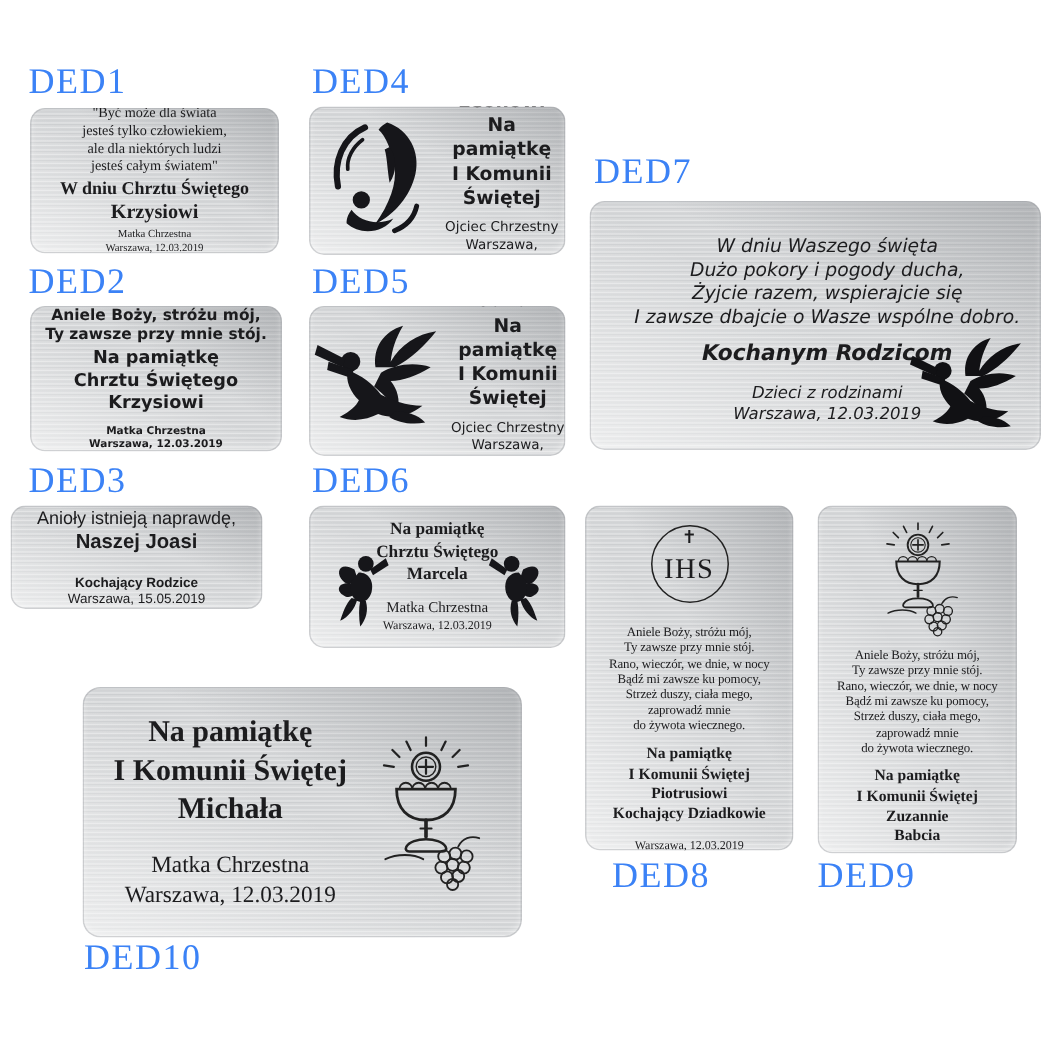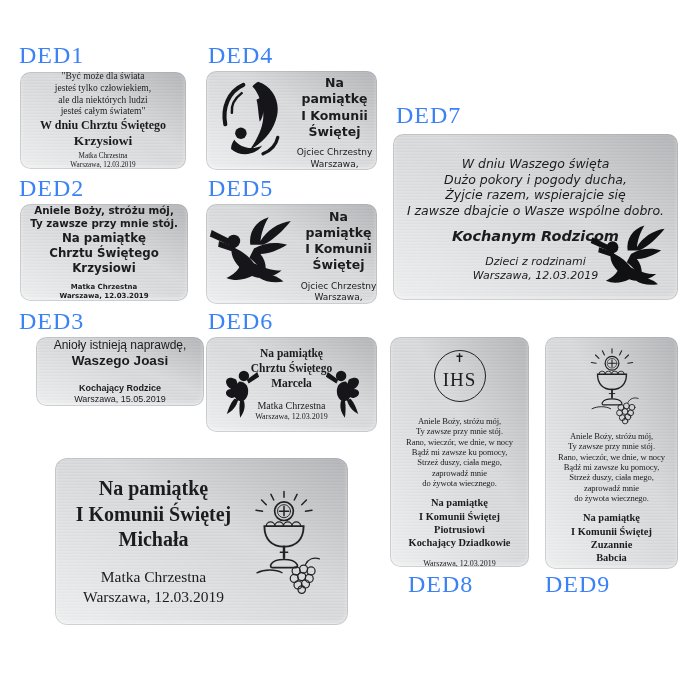--- a/index.html
+++ b/index.html
@@ -11,21 +11,21 @@
       linear-gradient(to bottom left, rgba(95,99,104,0.30), rgba(95,99,104,0) 42%),
       linear-gradient(to top right, rgba(255,255,255,0.55), rgba(255,255,255,0) 50%),
       repeating-linear-gradient(to bottom, #d3d5d7 0px, #e4e5e6 1px, #cdcfd1 2px, #dbdcdd 3px);
     box-shadow: inset 0 0 0 1px rgba(140,144,148,0.35), inset 0 -2px 5px rgba(255,255,255,0.55);
   }
   .col{height:100%;display:flex;flex-direction:column;align-items:center;justify-content:center;text-align:center;}
   .row{height:100%;display:flex;flex-direction:row;align-items:center;}
   .serif{font-family:"Liberation Serif",serif;}
   .sans{font-family:"Liberation Sans",sans-serif;}
   .dejavu{font-family:"DejaVu Sans",sans-serif;}
-  .script{font-family:"DejaVu Sans",sans-serif;font-style:italic;}
+  .script{font-family:"DejaVu Sans",sans-serif;font-style:italic;padding-left:16px;}
   .b{font-weight:bold;}
   
   .p1-quote{font-size:9.5px;line-height:1.25;}
   .p1-head{font-size:12px;line-height:1.2;}
   .p1-name{font-size:13.5px;line-height:1.15;}
   .p1-foot{font-size:7.2px;line-height:1.25;margin-top:4px;}
   
   .p2-quote{font-size:10.3px;line-height:1.3;font-weight:bold;}
   .p2-head{font-size:11.8px;line-height:1.28;font-weight:bold;}
   .p2-foot{font-size:7px;line-height:1.3;font-weight:bold;margin-top:7px;}
@@ -146,20 +146,21 @@
 
   <div class="lbl" style="left:19px;top:42px">DED1</div>
   <div class="lbl" style="left:19px;top:175px">DED2</div>
   <div class="lbl" style="left:19px;top:308px">DED3</div>
   <div class="lbl" style="left:208px;top:42px">DED4</div>
   <div class="lbl" style="left:208px;top:175px">DED5</div>
   <div class="lbl" style="left:208px;top:308px">DED6</div>
   <div class="lbl" style="left:396px;top:102px">DED7</div>
   <div class="lbl" style="left:408px;top:571px">DED8</div>
   <div class="lbl" style="left:545px;top:571px">DED9</div>
+  <div class="lbl" style="left:56px;top:626px">DED10</div>
 
   <div class="plaque serif" style="left:20px;top:72px;width:166px;height:97px">
     <div class="col">
       <div class="p1-quote">"Być może dla świata</div>
       <div class="p1-quote">jesteś tylko człowiekiem,</div>
       <div class="p1-quote">ale dla niektórych ludzi</div>
       <div class="p1-quote">jesteś całym światem"</div>
       <div class="p1-head b">W dniu Chrztu Świętego</div>
       <div class="p1-name b">Krzysiowi</div>
       <div class="p1-foot">Matka Chrzestna</div>
@@ -172,24 +173,24 @@
       <div class="p2-quote">Aniele Boży, stróżu mój,</div>
       <div class="p2-quote">Ty zawsze przy mnie stój.</div>
       <div class="p2-head">Na pamiątkę</div>
       <div class="p2-head">Chrztu Świętego</div>
       <div class="p2-head">Krzysiowi</div>
       <div class="p2-foot">Matka Chrzestna</div>
       <div class="p2-foot" style="margin-top:0">Warszawa, 12.03.2019</div>
     </div>
   </div>
 
-  <div class="plaque sans" style="left:36px;top:337px;width:168px;height:69px">
+  <div class="plaque sans" style="left:7px;top:337px;width:168px;height:69px">
     <div class="col">
       <div class="p3-quote">Anioły istnieją naprawdę,</div>
-      <div class="p3-name">Waszego Joasi</div>
+      <div class="p3-name">Naszej Joasi</div>
       <div class="p3-foot1">Kochający Rodzice</div>
       <div class="p3-foot2">Warszawa, 15.05.2019</div>
     </div>
   </div>
 
   <div class="plaque dejavu" style="left:206px;top:71px;width:171px;height:99px">
     <div class="row">
       <svg class="p4-icon">
           <use href="#sym-madonna"></use>
         </svg>

